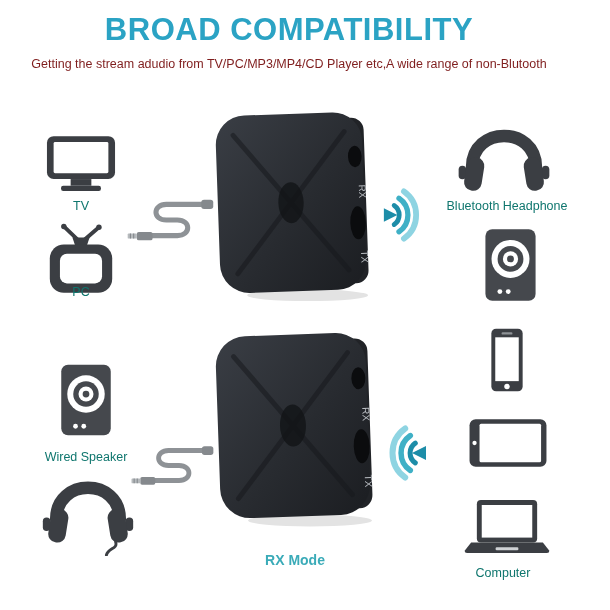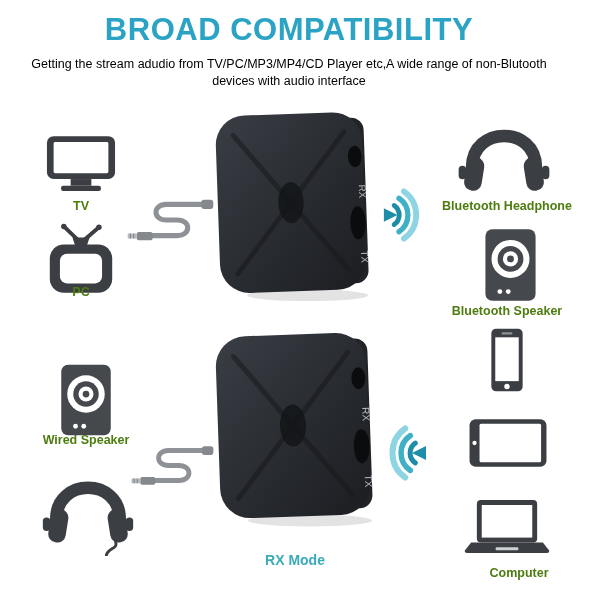--- a/index.html
+++ b/index.html
@@ -18,47 +18,46 @@
     text-align: center;
     font-size: 31px;
     font-weight: bold;
     letter-spacing: 0.5px;
     color: #2ba3c4;
   }
   .subtitle {
     left: 0; right: 0;
     text-align: center;
     font-size: 12.5px;
-    color: #000000;
+    color: #7f1d1d;
   }
   .sub1 { top: 57px; }
   .sub2 { top: 74px; }
   .dev-label {
-    color: #4d7c0f;
-    font-weight: bold;
+    color: #0f766e;
+    font-weight: normal;
     font-size: 12.5px;
     text-align: center;
     line-height: 15px;
   }
   .mode-label {
     color: #3aabb8;
     font-weight: bold;
     font-size: 14px;
     text-align: center;
   }
   svg { display: block; }
 </style>
 </head>
 <body>
 
 <div class="stage">
 
   <div class="abs page-title">BROAD COMPATIBILITY</div>
   <div class="abs subtitle sub1">Getting the stream adudio from TV/PC/MP3/MP4/CD Player etc,A wide range of non-Blutooth</div>
-  <div class="abs subtitle sub2">devices with audio interface</div>
 
   <svg class="abs" style="left:44px; top:133px;" width="74" height="64" viewBox="0 0 100 86">
     <rect x="4" y="4" width="92" height="58" rx="9" fill="#3b3e43"></rect>
     <rect x="13" y="12" width="74" height="42" rx="2" fill="#ffffff"></rect>
     <rect x="36" y="62" width="28" height="9" fill="#3b3e43"></rect>
     <rect x="23" y="71" width="54" height="7" rx="3" fill="#3b3e43"></rect>
   </svg>
   <div class="abs dev-label" style="left:44px; top:199px; width:74px;">TV</div>
 
   <svg class="abs" style="left:42px; top:219px;" width="78" height="82" viewBox="0 0 100 104">
@@ -122,32 +121,31 @@
 
   <svg class="abs" style="left:483px; top:227px;" width="55" height="76" viewBox="0 0 72 100">
     <rect x="3" y="3" width="66" height="94" rx="9" fill="#45484d"></rect>
     <circle cx="36" cy="42" r="25" fill="#ffffff"></circle>
     <circle cx="36" cy="42" r="17" fill="#45484d"></circle>
     <circle cx="36" cy="42" r="10" fill="#ffffff"></circle>
     <circle cx="36" cy="42" r="4.5" fill="#45484d"></circle>
     <circle cx="22" cy="85" r="3.2" fill="#ffffff"></circle>
     <circle cx="33" cy="85" r="3.2" fill="#ffffff"></circle>
   </svg>
-  <div class="abs dev-label" style="left:432px; top:304px; width:150px;">Bluetooth Speaker</div>
 
   <svg class="abs" style="left:59px; top:362px;" width="54" height="76" viewBox="0 0 72 100">
     <rect x="3" y="3" width="66" height="94" rx="9" fill="#45484d"></rect>
     <circle cx="36" cy="42" r="25" fill="#ffffff"></circle>
     <circle cx="36" cy="42" r="17" fill="#45484d"></circle>
     <circle cx="36" cy="42" r="10" fill="#ffffff"></circle>
     <circle cx="36" cy="42" r="4.5" fill="#45484d"></circle>
     <circle cx="22" cy="85" r="3.2" fill="#ffffff"></circle>
     <circle cx="33" cy="85" r="3.2" fill="#ffffff"></circle>
   </svg>
-  <div class="abs dev-label" style="left:24px; top:433px; width:124px;">Wired Speaker</div>
+  <div class="abs dev-label" style="left:24px; top:450px; width:124px;">Wired Speaker</div>
 
   <svg class="abs" style="left:36px; top:464px;" width="104" height="92" viewBox="0 0 120 110">
     <path d="M22 66 C22 16 98 16 98 66" stroke="#3b3e43" stroke-width="15" fill="none" stroke-linecap="round"></path>
     <rect x="6" y="64" width="9" height="16" rx="4.5" fill="#3b3e43"></rect>
     <rect x="105" y="64" width="9" height="16" rx="4.5" fill="#3b3e43"></rect>
     <g transform="rotate(9 25 74)">
         <rect x="14" y="54" width="21" height="40" rx="10" fill="#3b3e43"></rect>
       </g>
     <g transform="rotate(-9 95 74)">
         <rect x="85" y="54" width="21" height="40" rx="10" fill="#3b3e43"></rect>
@@ -206,15 +204,15 @@
     <rect x="15" y="8" width="80" height="50" rx="2" fill="#ffffff"></rect>
     <circle cx="8.5" cy="33" r="2.8" fill="#ffffff"></circle>
   </svg>
 
   <svg class="abs" style="left:463px; top:497px;" width="88" height="60" viewBox="0 0 108 70">
     <rect x="17" y="2" width="74" height="52" rx="5" fill="#3b3e43"></rect>
     <rect x="23" y="8" width="62" height="40" fill="#ffffff"></rect>
     <path d="M10 54 H98 L106 64 A3 3 0 0 1 103 67 H5 A3 3 0 0 1 2 64 Z" fill="#3b3e43"></path>
     <rect x="40" y="60" width="28" height="3.5" rx="1.5" fill="#cfd2d5"></rect>
   </svg>
-  <div class="abs dev-label" style="left:456px; top:566px; width:126px;">Computer</div>
+  <div class="abs dev-label" style="left:440px; top:566px; width:126px;">Computer</div>
 
 </div>
 
 </body></html>

